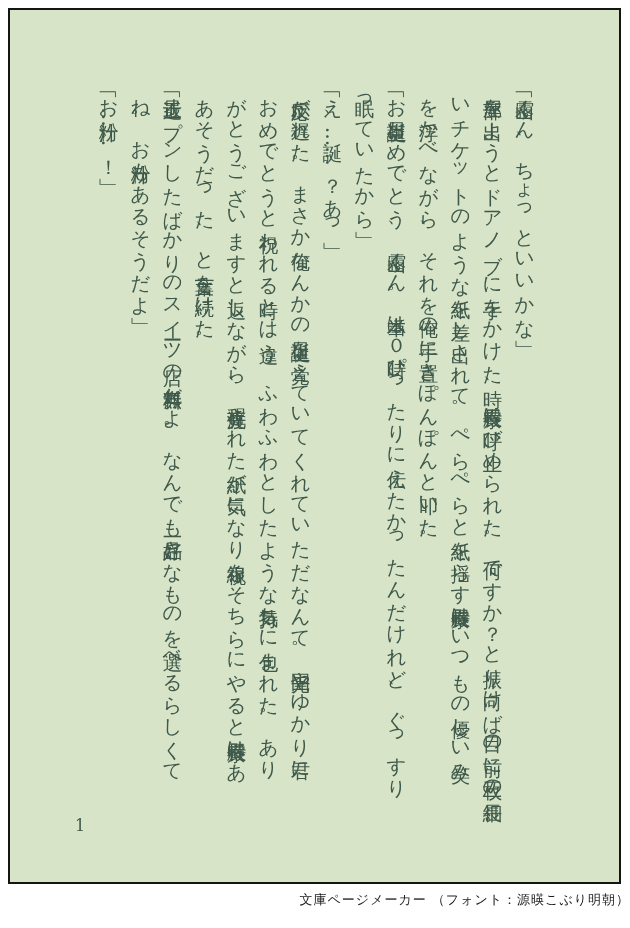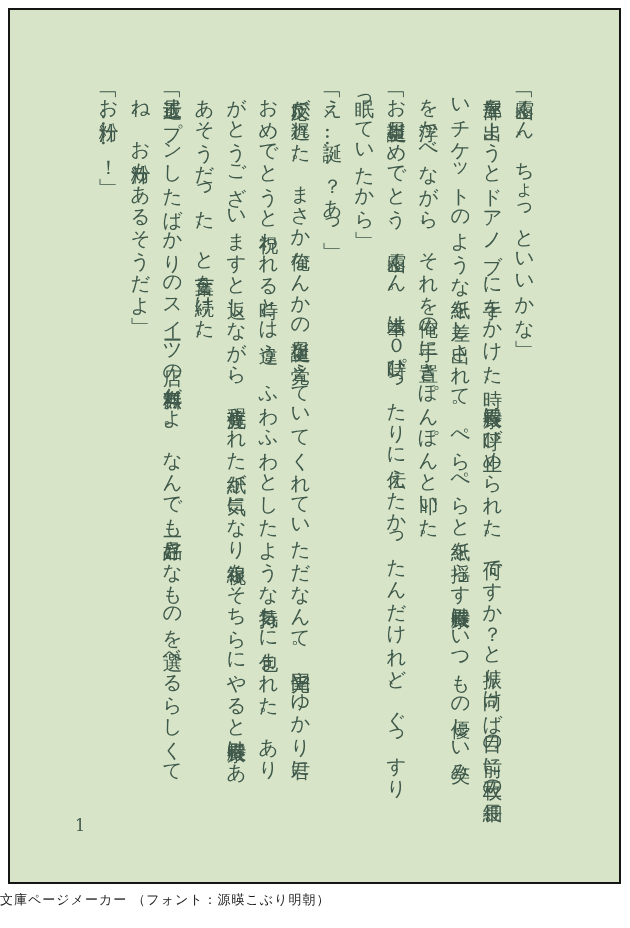--- a/index.html
+++ b/index.html
@@ -56,21 +56,21 @@
     left: 65px;
     top: 806px;
     font-size: 16px;
     color: var(--text-color);
   }
   .footer-caption {
     position: absolute;
     left: 0;
     top: 891px;
     width: 100%;
-    text-align: left;
+    text-align: right;
     font-size: 13px;
     letter-spacing: 1px;
     color: var(--caption-color);
   }
 </style>
 </head>
 <body>
 
 <div class="canvas">
 

